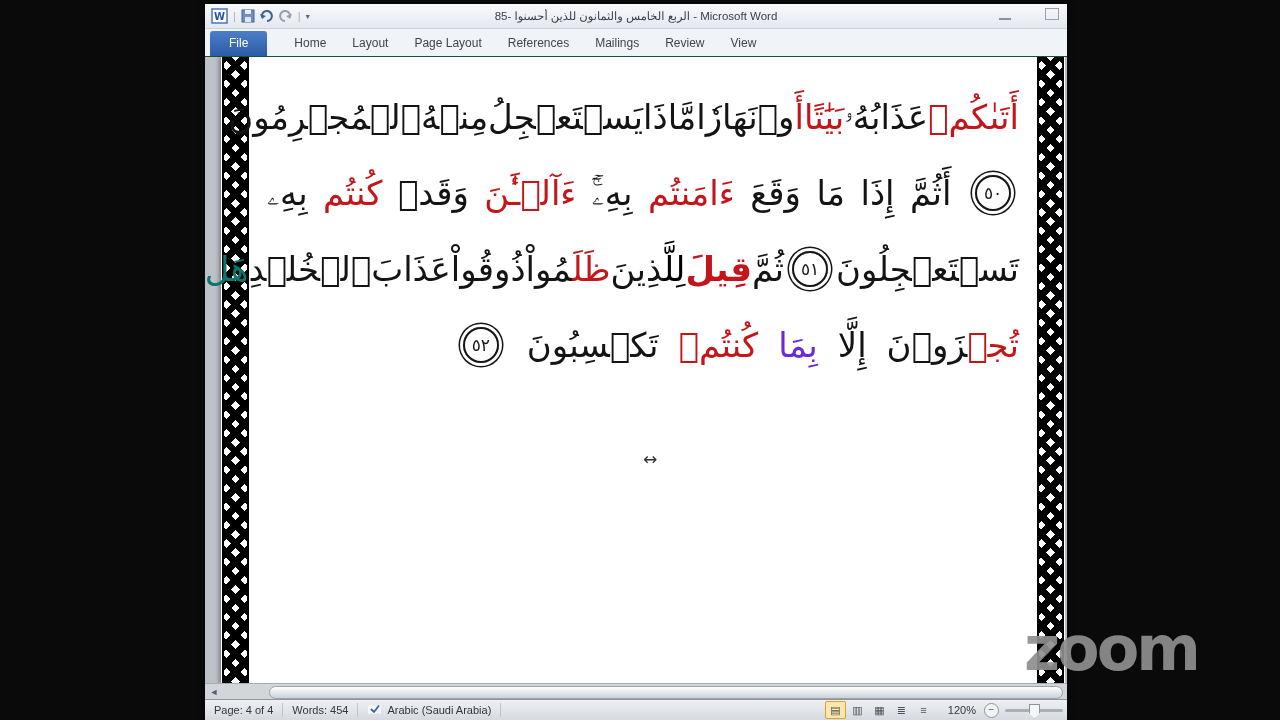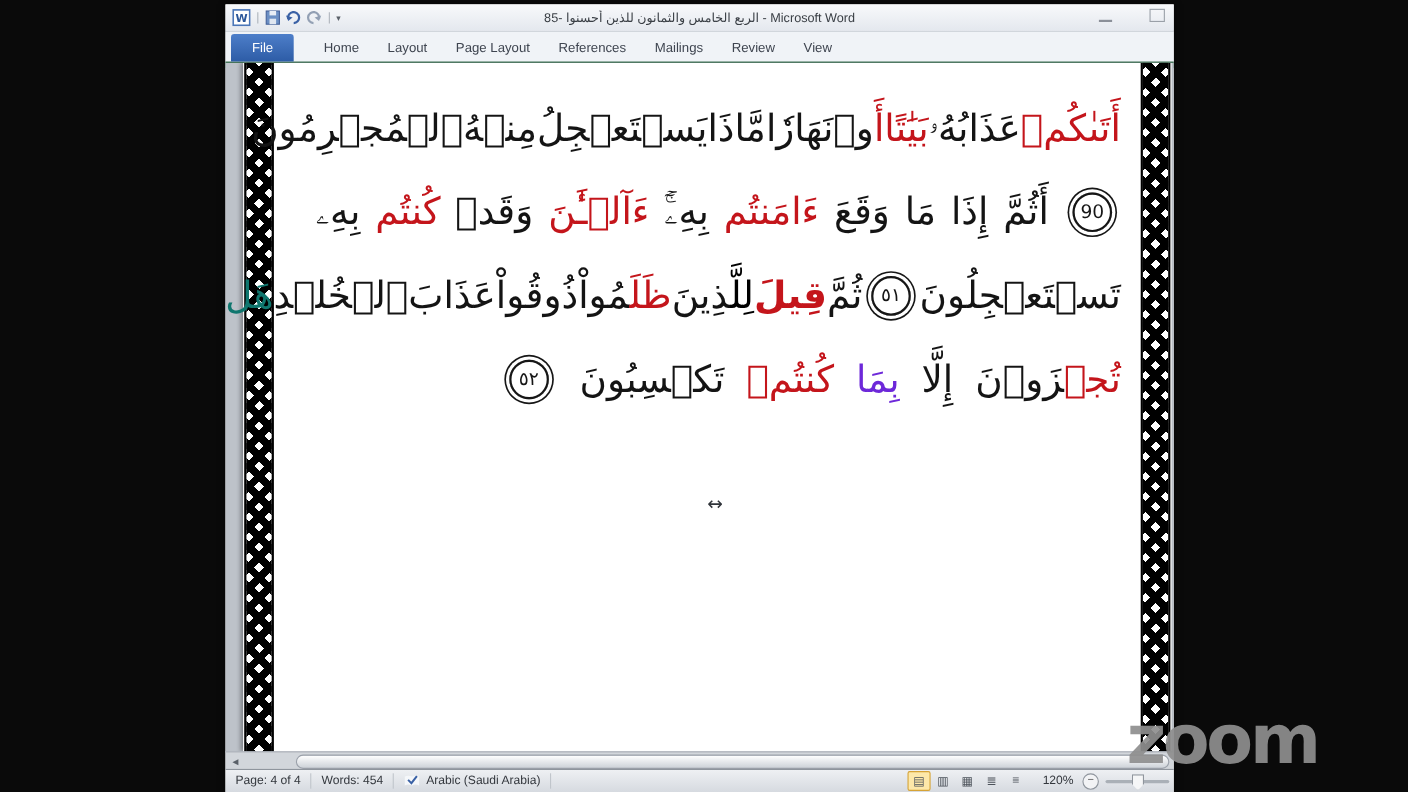--- a/index.html
+++ b/index.html
@@ -77,21 +77,21 @@
   .vbtn.active{background:#fde8a9;border-color:#d6a336;}
   .zoomlabel{padding:0 8px;}
   .zoomctrl{display:flex;align-items:center;gap:6px;padding-right:4px;}
   .zbtn{width:13px;height:13px;border:1px solid #8f959d;border-radius:50%;background:#f2f3f5;
         font-size:10px;line-height:11px;text-align:center;color:#555;}
   .ztrack{width:58px;height:3px;background:#aab0b7;position:relative;border-radius:2px;}
   .zhandle{position:absolute;left:24px;top:-5px;width:9px;height:13px;background:#f5f6f7;
            border:1px solid #8f959d;clip-path:polygon(0 0,100% 0,100% 62%,50% 100%,0 62%);}
 
   
-  .zoom-wm{position:absolute;left:1024px;top:636px;font-family:"DejaVu Sans",sans-serif;
+  .zoom-wm{position:absolute;left:1024px;top:612px;font-family:"DejaVu Sans",sans-serif;
            font-size:62px;font-weight:bold;letter-spacing:-3px;color:#8f8f8f;opacity:.92;
            z-index:50;}
 </style>
 </head>
 <body>
 
 <div class="window">
 
   <div class="titlebar">
     <div class="qat">
@@ -154,31 +154,31 @@
             <span class="qword"><span style="color: rgb(20, 20, 20);">عَذَابُهُۥ</span></span>
             <span class="qword"><span style="color: rgb(196, 21, 27);">بَيَٰتًا</span></span>
             <span class="qword"><span style="color: rgb(196, 21, 27);">أَ</span><span style="color: rgb(20, 20, 20);">وۡ</span></span>
             <span class="qword"><span style="color: rgb(20, 20, 20);">نَهَارٗا</span></span>
             <span class="qword"><span style="color: rgb(20, 20, 20);">مَّاذَا</span></span>
             <span class="qword"><span style="color: rgb(20, 20, 20);">يَسۡتَعۡجِلُ</span></span>
             <span class="qword"><span style="color: rgb(20, 20, 20);">مِنۡهُ</span></span>
             <span class="qword"><span style="color: rgb(20, 20, 20);">ٱلۡمُجۡرِمُونَ</span></span>
           </div>
           <div class="qline fill">
-            <span class="verse-num">90</span>
+            <span class="verse-num">٥٠</span>
             <span class="qword"><span style="color: rgb(20, 20, 20);">أَثُمَّ</span></span>
             <span class="qword"><span style="color: rgb(20, 20, 20);">إِذَا</span></span>
             <span class="qword"><span style="color: rgb(20, 20, 20);">مَا</span></span>
             <span class="qword"><span style="color: rgb(20, 20, 20);">وَقَعَ</span></span>
             <span class="qword"><span style="color: rgb(196, 21, 27);">ءَامَنتُم</span></span>
             <span class="qword"><span style="color: rgb(20, 20, 20);">بِهِۦٓۚ</span></span>
             <span class="qword"><span style="color: rgb(196, 21, 27);">ءَآلۡـَٰٔنَ</span></span>
             <span class="qword"><span style="color: rgb(20, 20, 20);">وَقَدۡ</span></span>
             <span class="qword"><span style="color: rgb(196, 21, 27);">كُنتُم</span></span>
-            <span class="qword"><span style="color: rgb(20, 20, 20); margin-left: 20px;">بِهِۦ</span></span>
+            <span class="qword"><span style="color: rgb(20, 20, 20);">بِهِۦ</span></span>
           </div>
           <div class="qline fill">
             <span class="qword"><span style="color: rgb(20, 20, 20);">تَسۡتَعۡجِلُونَ</span></span>
             <span class="verse-num">٥١</span>
             <span class="qword"><span style="color: rgb(20, 20, 20);">ثُمَّ</span></span>
             <span class="qword"><span style="color: rgb(196, 21, 27); font-weight: bold;">قِيلَ</span></span>
             <span class="qword"><span style="color: #000000;">لِلَّ</span><span style="color: rgb(20, 20, 20);">ذِينَ</span></span>
             <span class="qword"><span style="color: rgb(196, 21, 27);">ظَلَ</span><span style="color: rgb(20, 20, 20);">مُواْ</span></span>
             <span class="qword"><span style="color: rgb(20, 20, 20);">ذُوقُواْ</span></span>
             <span class="qword"><span style="color: rgb(20, 20, 20);">عَذَابَ</span></span>

